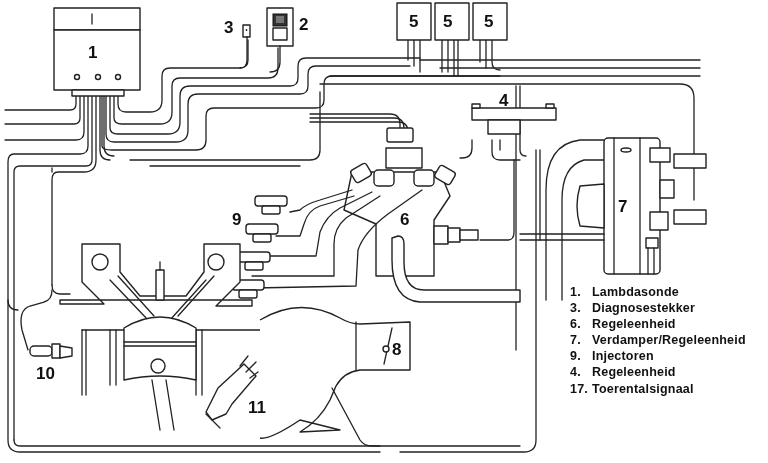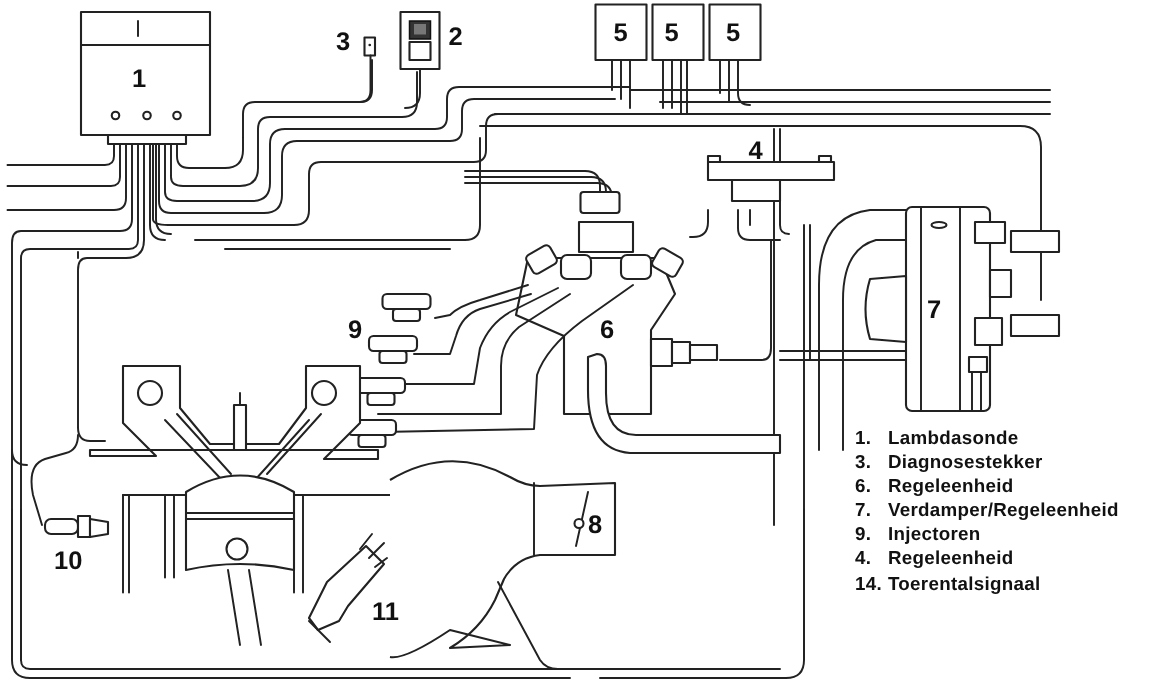--- a/index.html
+++ b/index.html
@@ -245,14 +245,14 @@
   </g>
 </svg>
 
 <ol class="legend">
   <li><span class="num">1.</span><span>Lambdasonde</span></li>
   <li><span class="num">3.</span><span>Diagnosestekker</span></li>
   <li><span class="num">6.</span><span>Regeleenheid</span></li>
   <li><span class="num">7.</span><span>Verdamper/Regeleenheid</span></li>
   <li><span class="num">9.</span><span>Injectoren</span></li>
   <li><span class="num">4.</span><span>Regeleenheid</span></li>
-  <li><span class="num">14.</span><span>Toerentalsignaal</span></li>
+  <li><span class="num">17.</span><span>Toerentalsignaal</span></li>
 </ol>
 
 </body></html>

